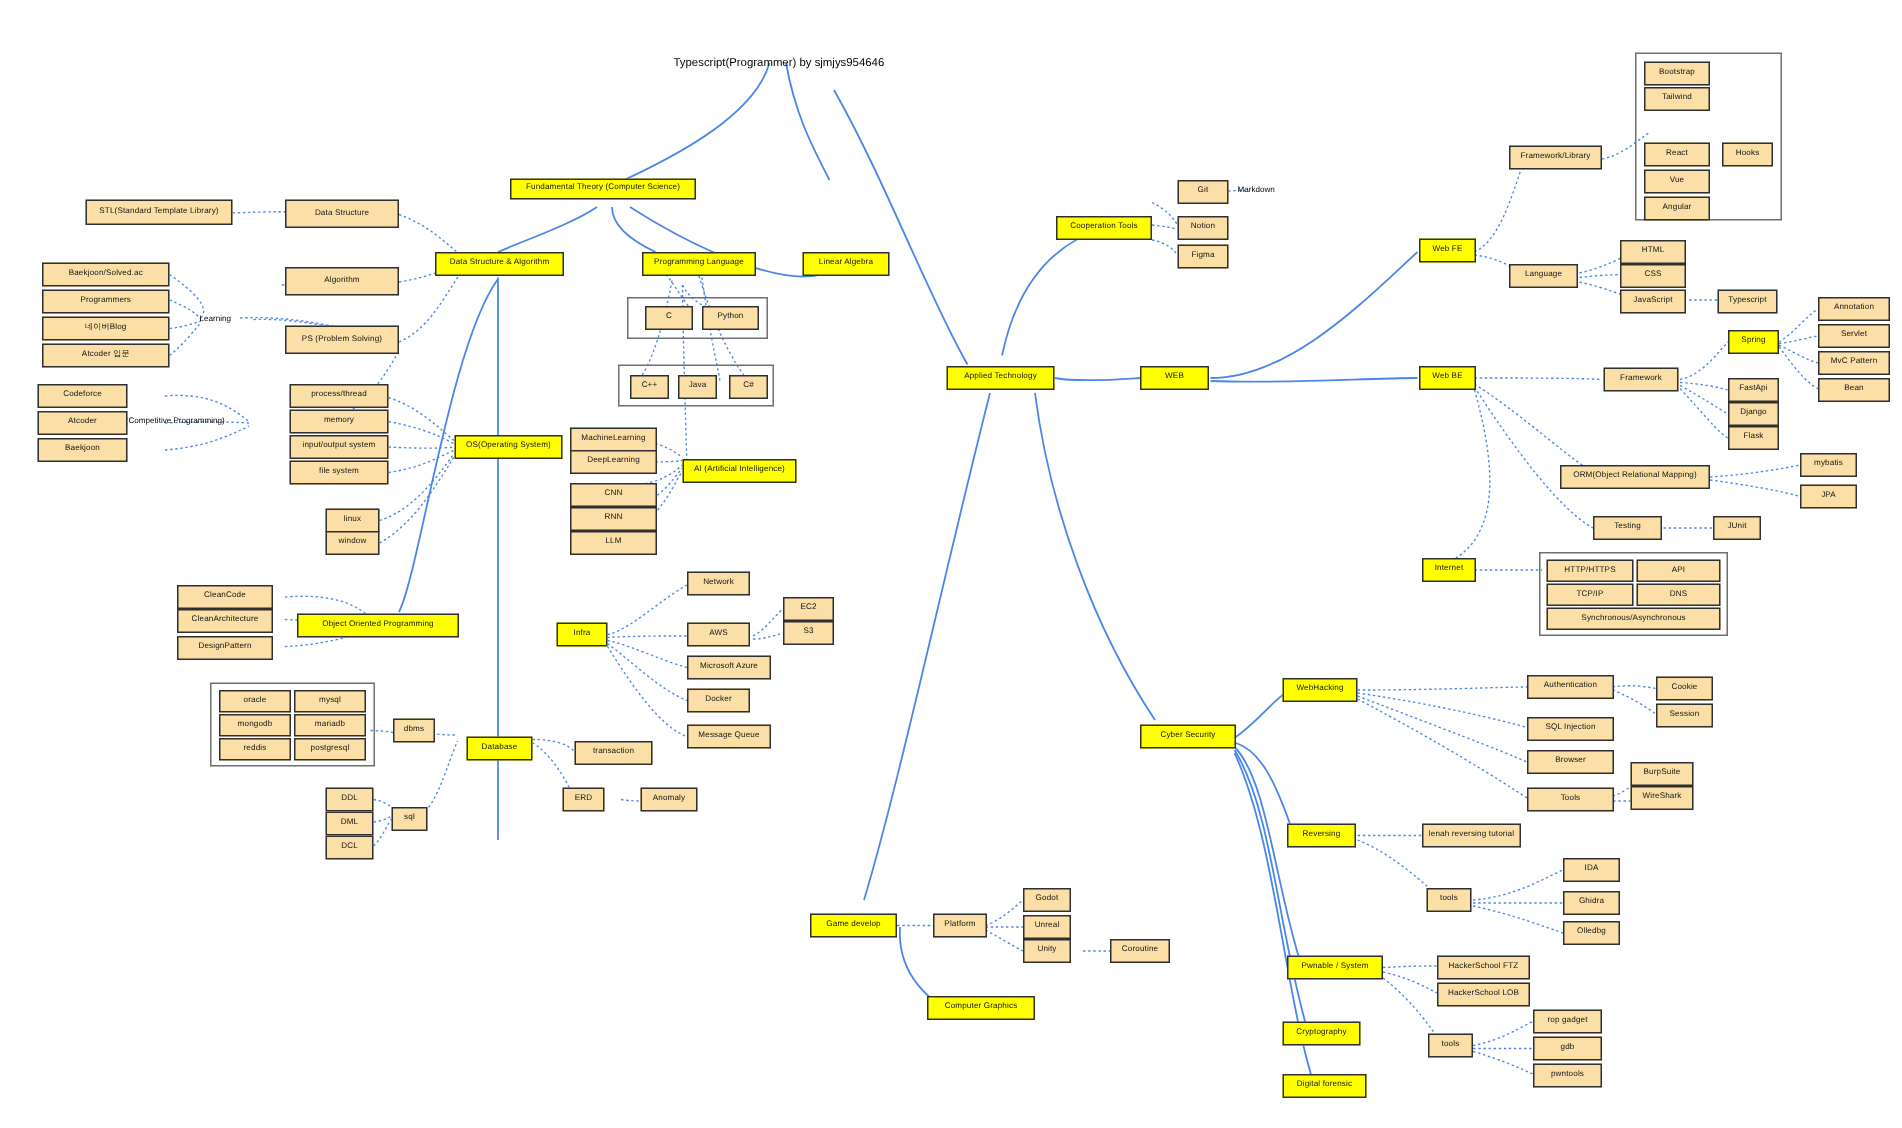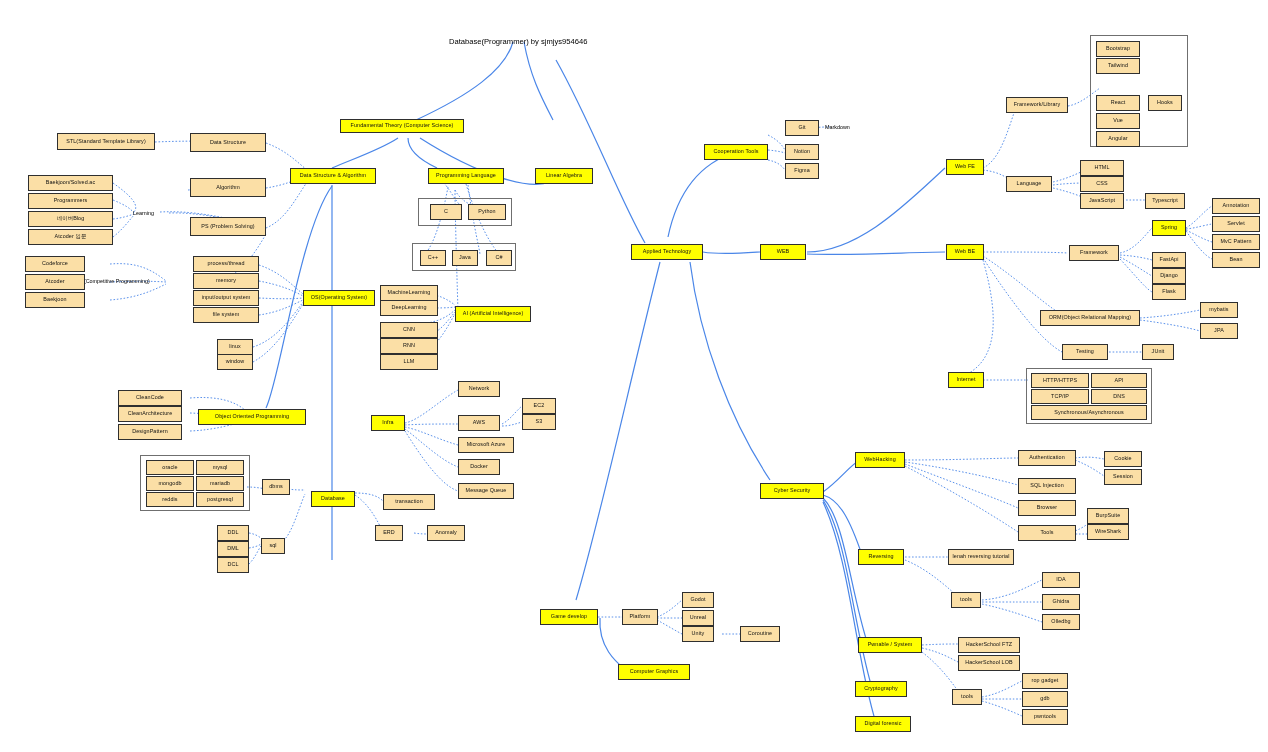--- a/index.html
+++ b/index.html
@@ -145,21 +145,21 @@
       <path d="M982,699 C1000,699 1015,699 1022,699"></path>
       <path d="M982,701 C1000,706 1015,713 1022,716"></path>
       <path d="M598,617 C610,617 618,617 622,617"></path>
       <path d="M657,617 C668,613 676,605 682,600"></path>
       <path d="M657,618 C668,618 676,618 682,618"></path>
       <path d="M657,620 C668,626 676,631 682,634"></path>
       <path d="M722,634 C734,634 740,634 745,634"></path>
     </g>
   </svg>
 
-  <div class="title" style="left:449px;top:37px;">Database(Programmer) by sjmjys954646</div>
+  <div class="title" style="left:449px;top:37px;">Typescript(Programmer) by sjmjys954646</div>
 
   <div class="node yel" style="left:340px;top:119px;width:124px;height:14px;">Fundamental Theory (Computer Science)</div>
   <div class="node yel" style="left:290px;top:168px;width:86px;height:16px;">Data Structure &amp; Algorithm</div>
   <div class="node tan" style="left:190px;top:133px;width:76px;height:19px;">Data Structure</div>
   <div class="node tan" style="left:57px;top:133px;width:98px;height:17px;">STL(Standard Template Library)</div>
   <div class="node tan" style="left:190px;top:178px;width:76px;height:19px;">Algorithm</div>
   <div class="node tan" style="left:190px;top:217px;width:76px;height:19px;">PS (Problem Solving)</div>
   <div class="plain" style="left:133px;top:210px;">Learning</div>
 
   <div class="node tan" style="left:28px;top:175px;width:85px;height:16px;">Baekjoon/Solved.ac</div>

